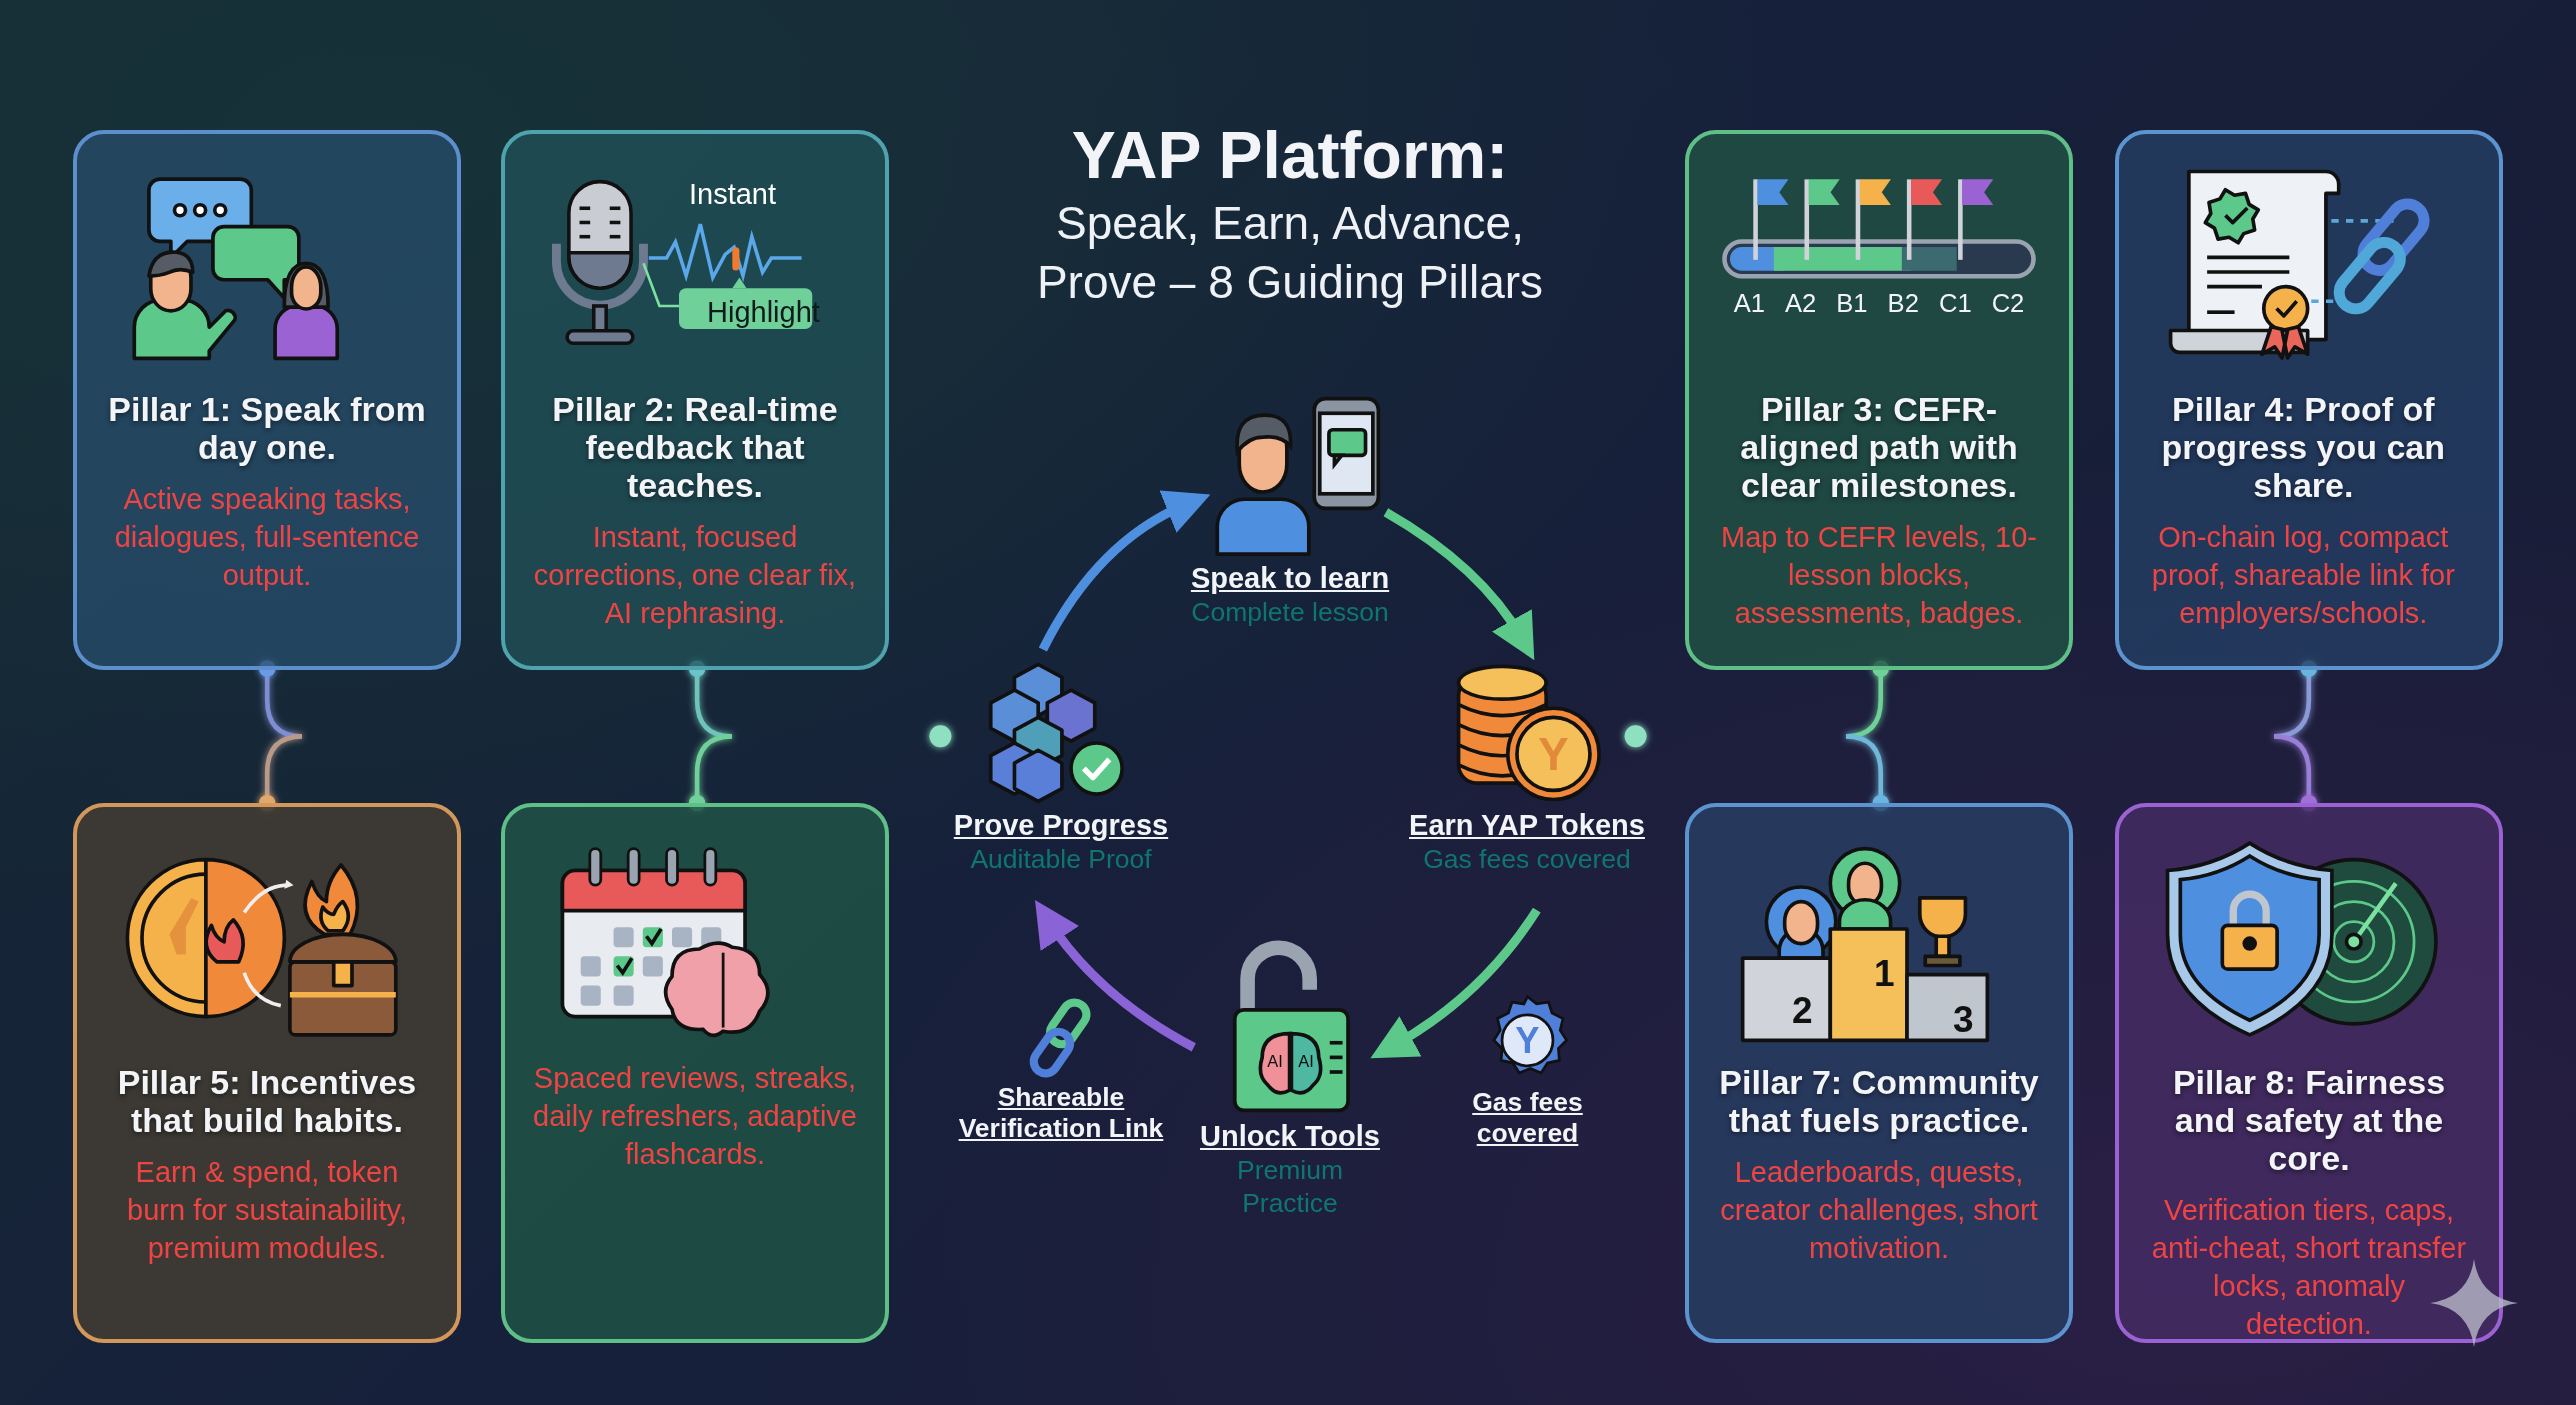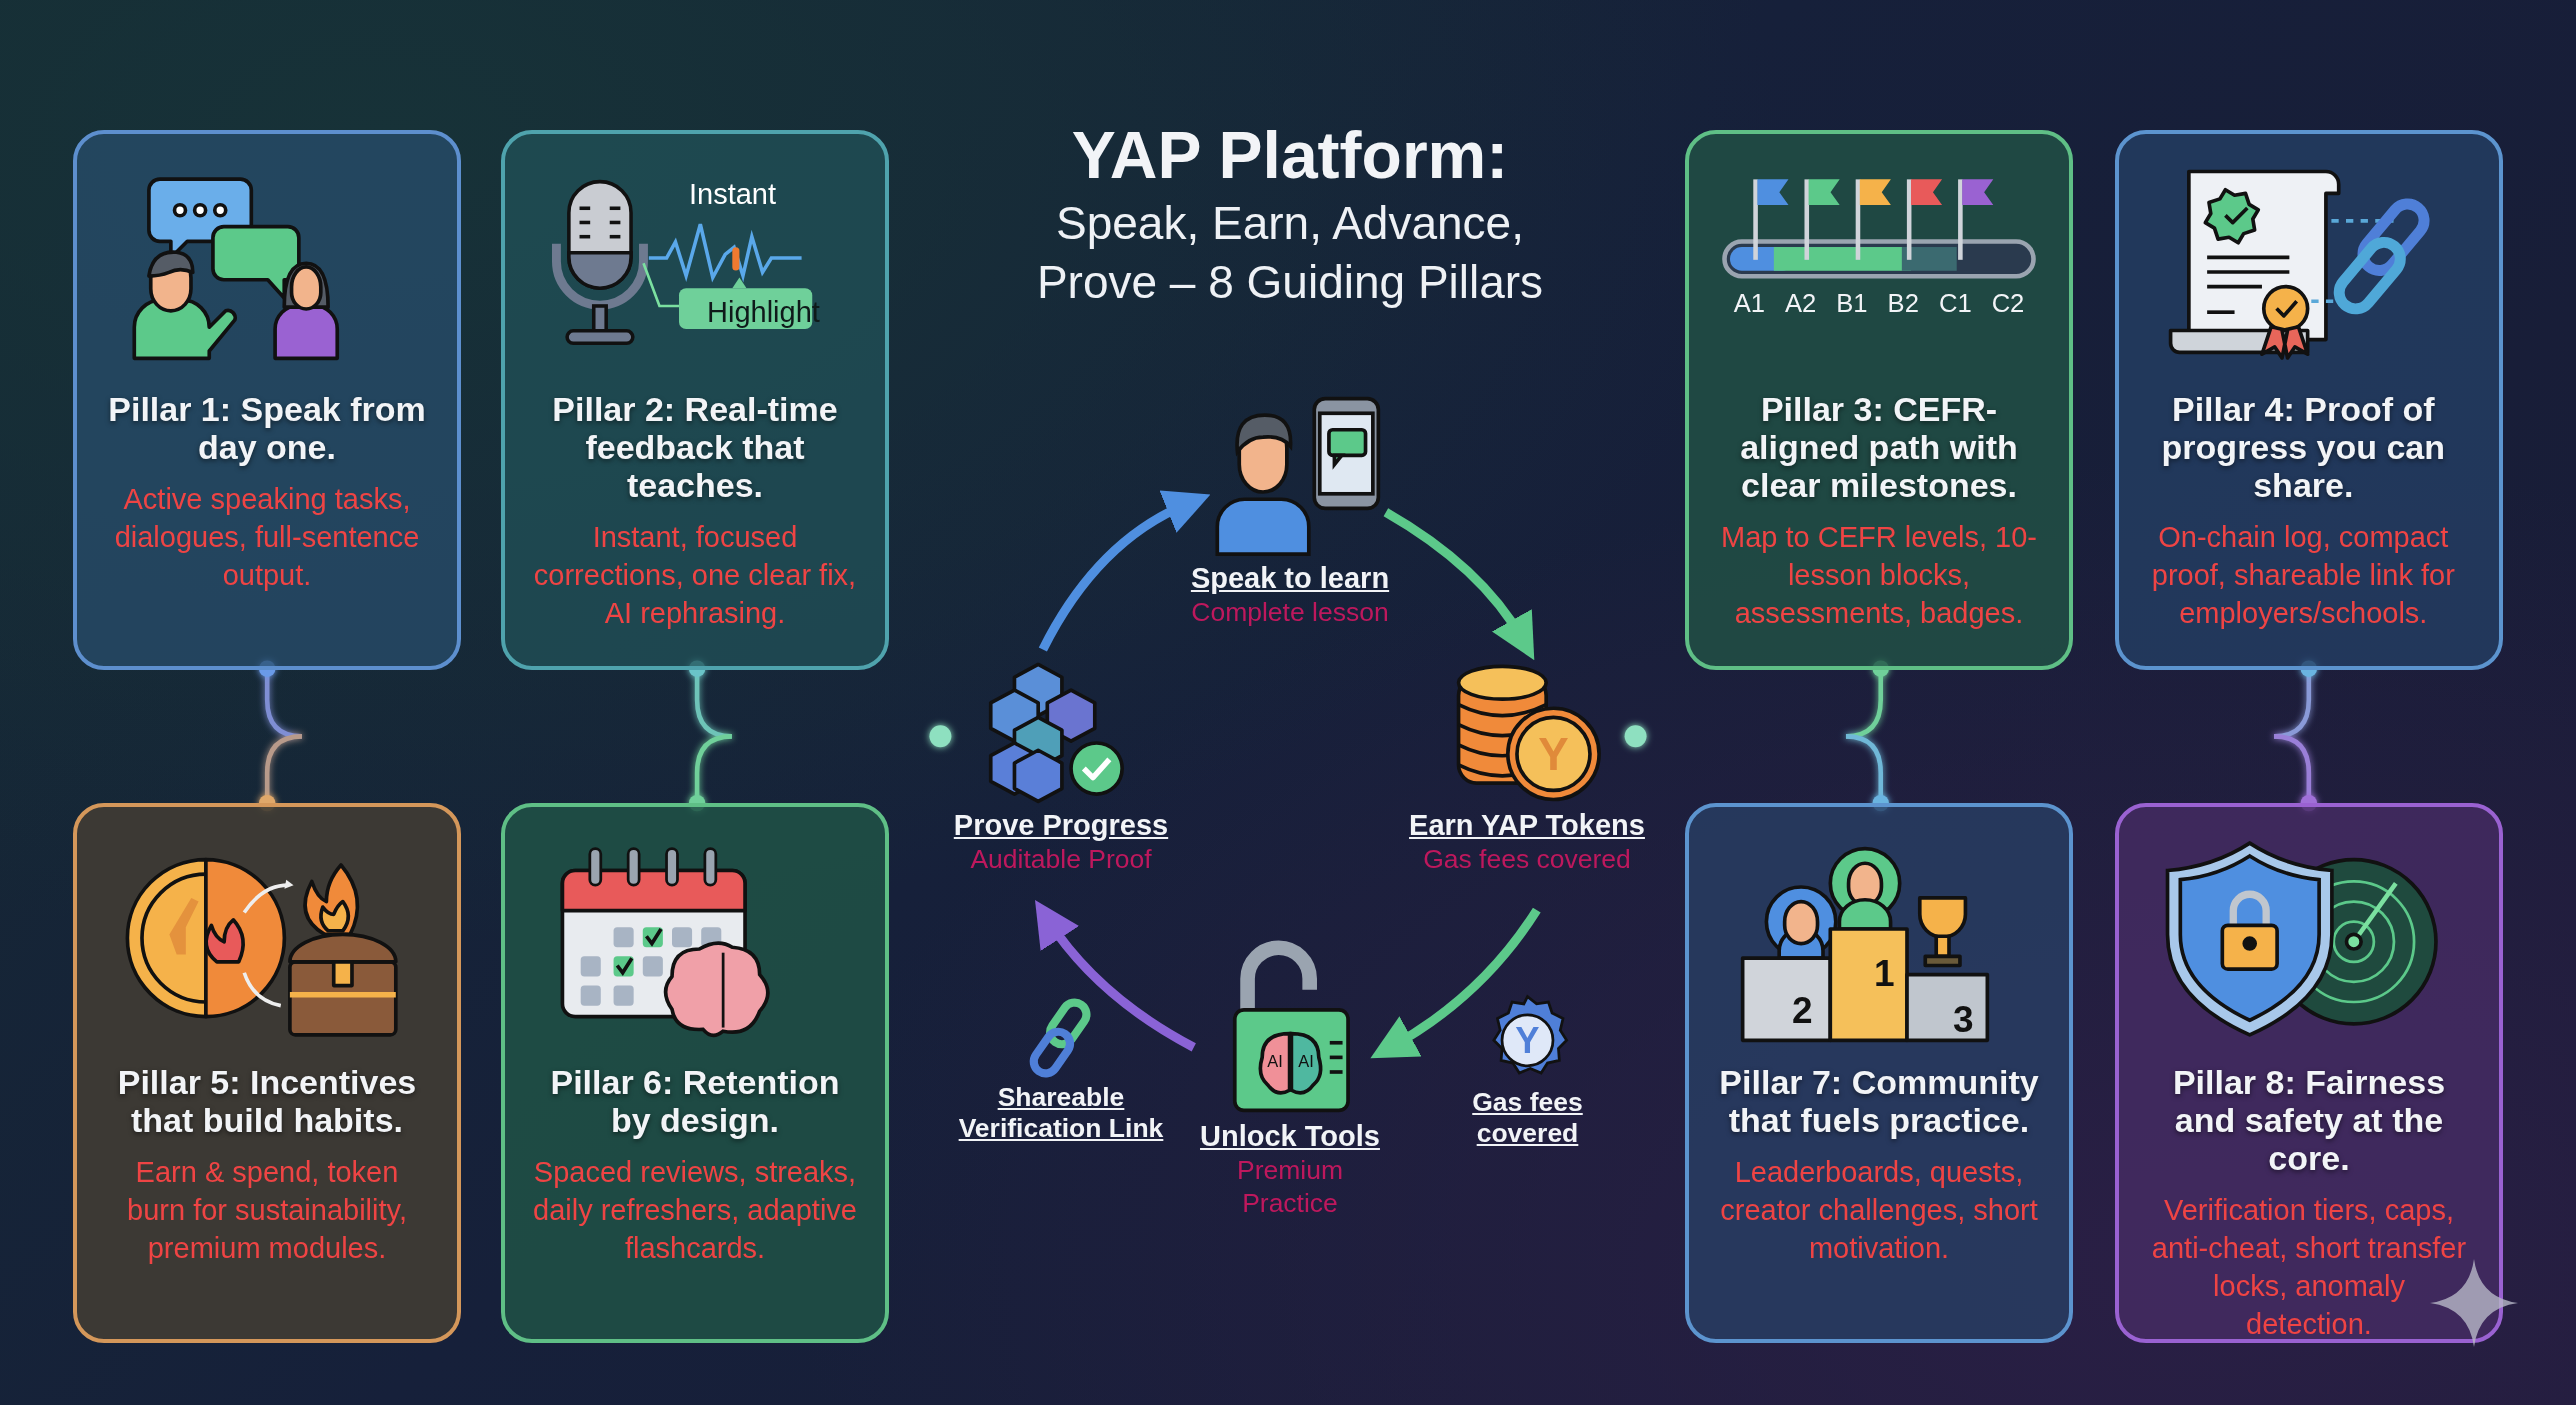--- a/index.html
+++ b/index.html
@@ -45,21 +45,21 @@
   .c8 { left: 2115px; top: 803px; background: rgba(70,44,100,0.8); border-color: #9a62d2; }
 
   .header { position: absolute; left: 933px; top: 117px; width: 714px; text-align: center; }
   .header .main-title { font-weight: 700; font-size: 66px; line-height: 77px; }
   .header .subtitle { font-size: 46px; line-height: 59px; color: #eef1f5; }
 
   .connectors { position: absolute; left: 0; top: 0; width: 2576px; height: 1405px; pointer-events: none; }
 
   .node { position: absolute; text-align: center; }
   .node .nlabel { font-weight: 700; font-size: 29px; line-height: 35px; text-decoration: underline; }
-  .node .nsub { font-size: 26.5px; line-height: 33px; color: #be185d; }
+  .node .nsub { font-size: 26.5px; line-height: 33px; color: #0f766e; }
 
   .sparkle { position: absolute; left: 2430px; top: 1259px; width: 88px; height: 88px; }
 </style>
 </head>
 <body>
 
 <svg class="connectors" viewBox="0 0 2816 1536">
   <defs>
     <filter id="glow" x="-20%" y="-20%" width="140%" height="140%">
       <feGaussianBlur stdDeviation="4" result="b"></feGaussianBlur>
@@ -281,21 +281,20 @@
           <rect x="76" y="134" width="22" height="22" rx="4"></rect>
         </g>
       <g stroke="#111" stroke-width="4" fill="none">
           <polyline points="112,112 118,120 128,104"></polyline>
           <polyline points="80,144 86,152 96,136"></polyline>
         </g>
       <path d="M170 126 q-30 0 -30 30 q-14 16 0 36 q4 24 34 22 q10 12 22 2 q30 6 40 -22 q18 -20 0 -40 q0 -28 -30 -30 q-16 -10 -36 2z" fill="#f0a0a8" stroke="#111" stroke-width="4"></path>
       <path d="M196 130 v82" stroke="#111" stroke-width="3"></path>
     </svg>
   </div>
-  <div class="title">Pillar 6: Retention by design.</div>
   <div class="desc">Spaced reviews, streaks, daily refreshers, adaptive flashcards.</div>
 </div>
 
 <div class="card c7">
   <div class="icon-area" style="position:relative;">
     <svg width="274" height="210" viewBox="0 0 300 230">
       <g stroke="#111" stroke-width="4" stroke-linejoin="round">
         <circle cx="80" cy="96" r="38" fill="#4f8fe0"></circle>
         <path d="M56 128 a24 24 0 0 1 48 0 v8 h-48z" fill="#4f8fe0"></path>
         <path d="M62 96 a18 22 0 0 1 36 0 v4 a18 20 0 0 1 -36 0z" fill="#f2b48c"></path>

